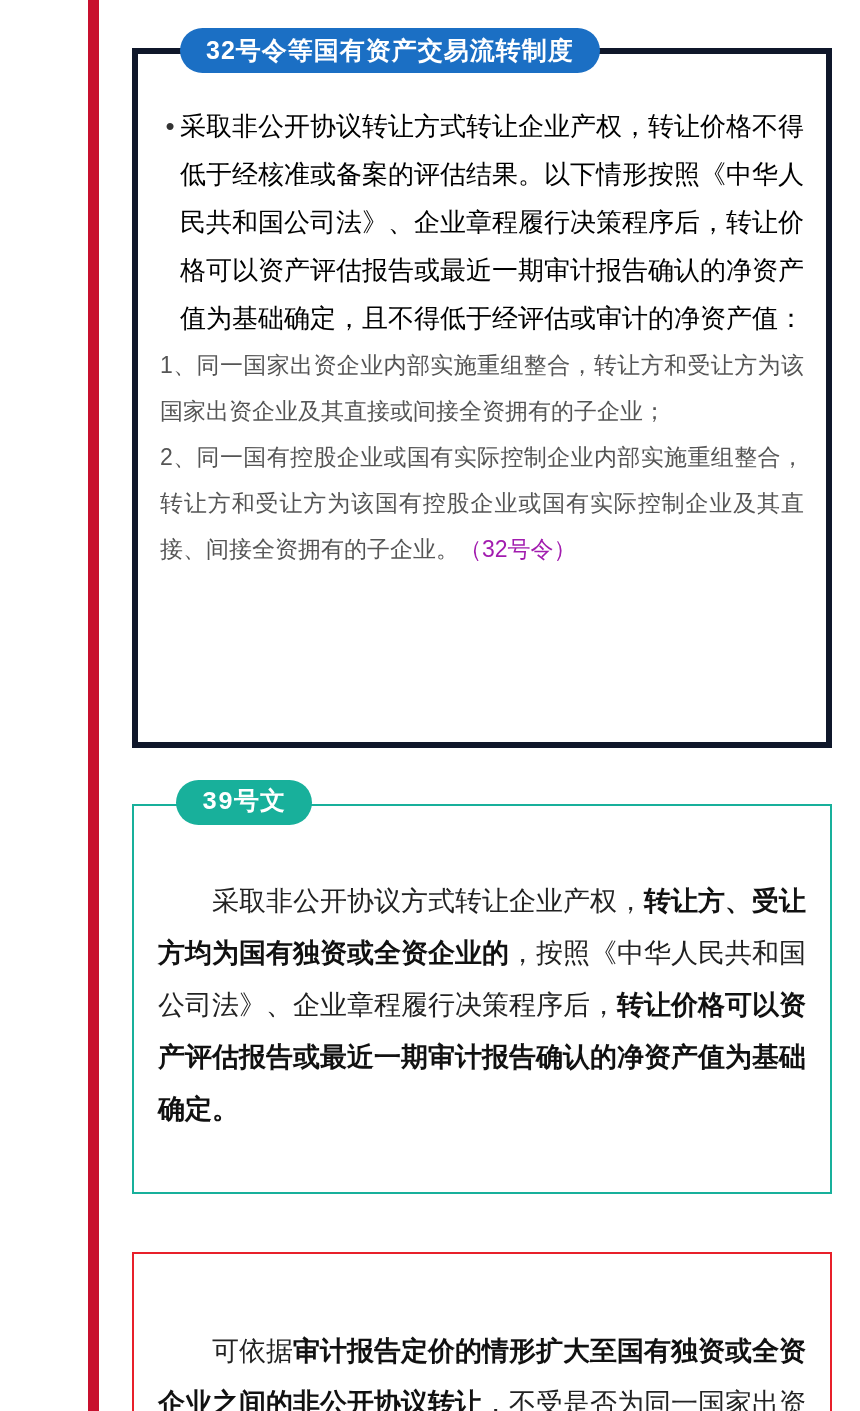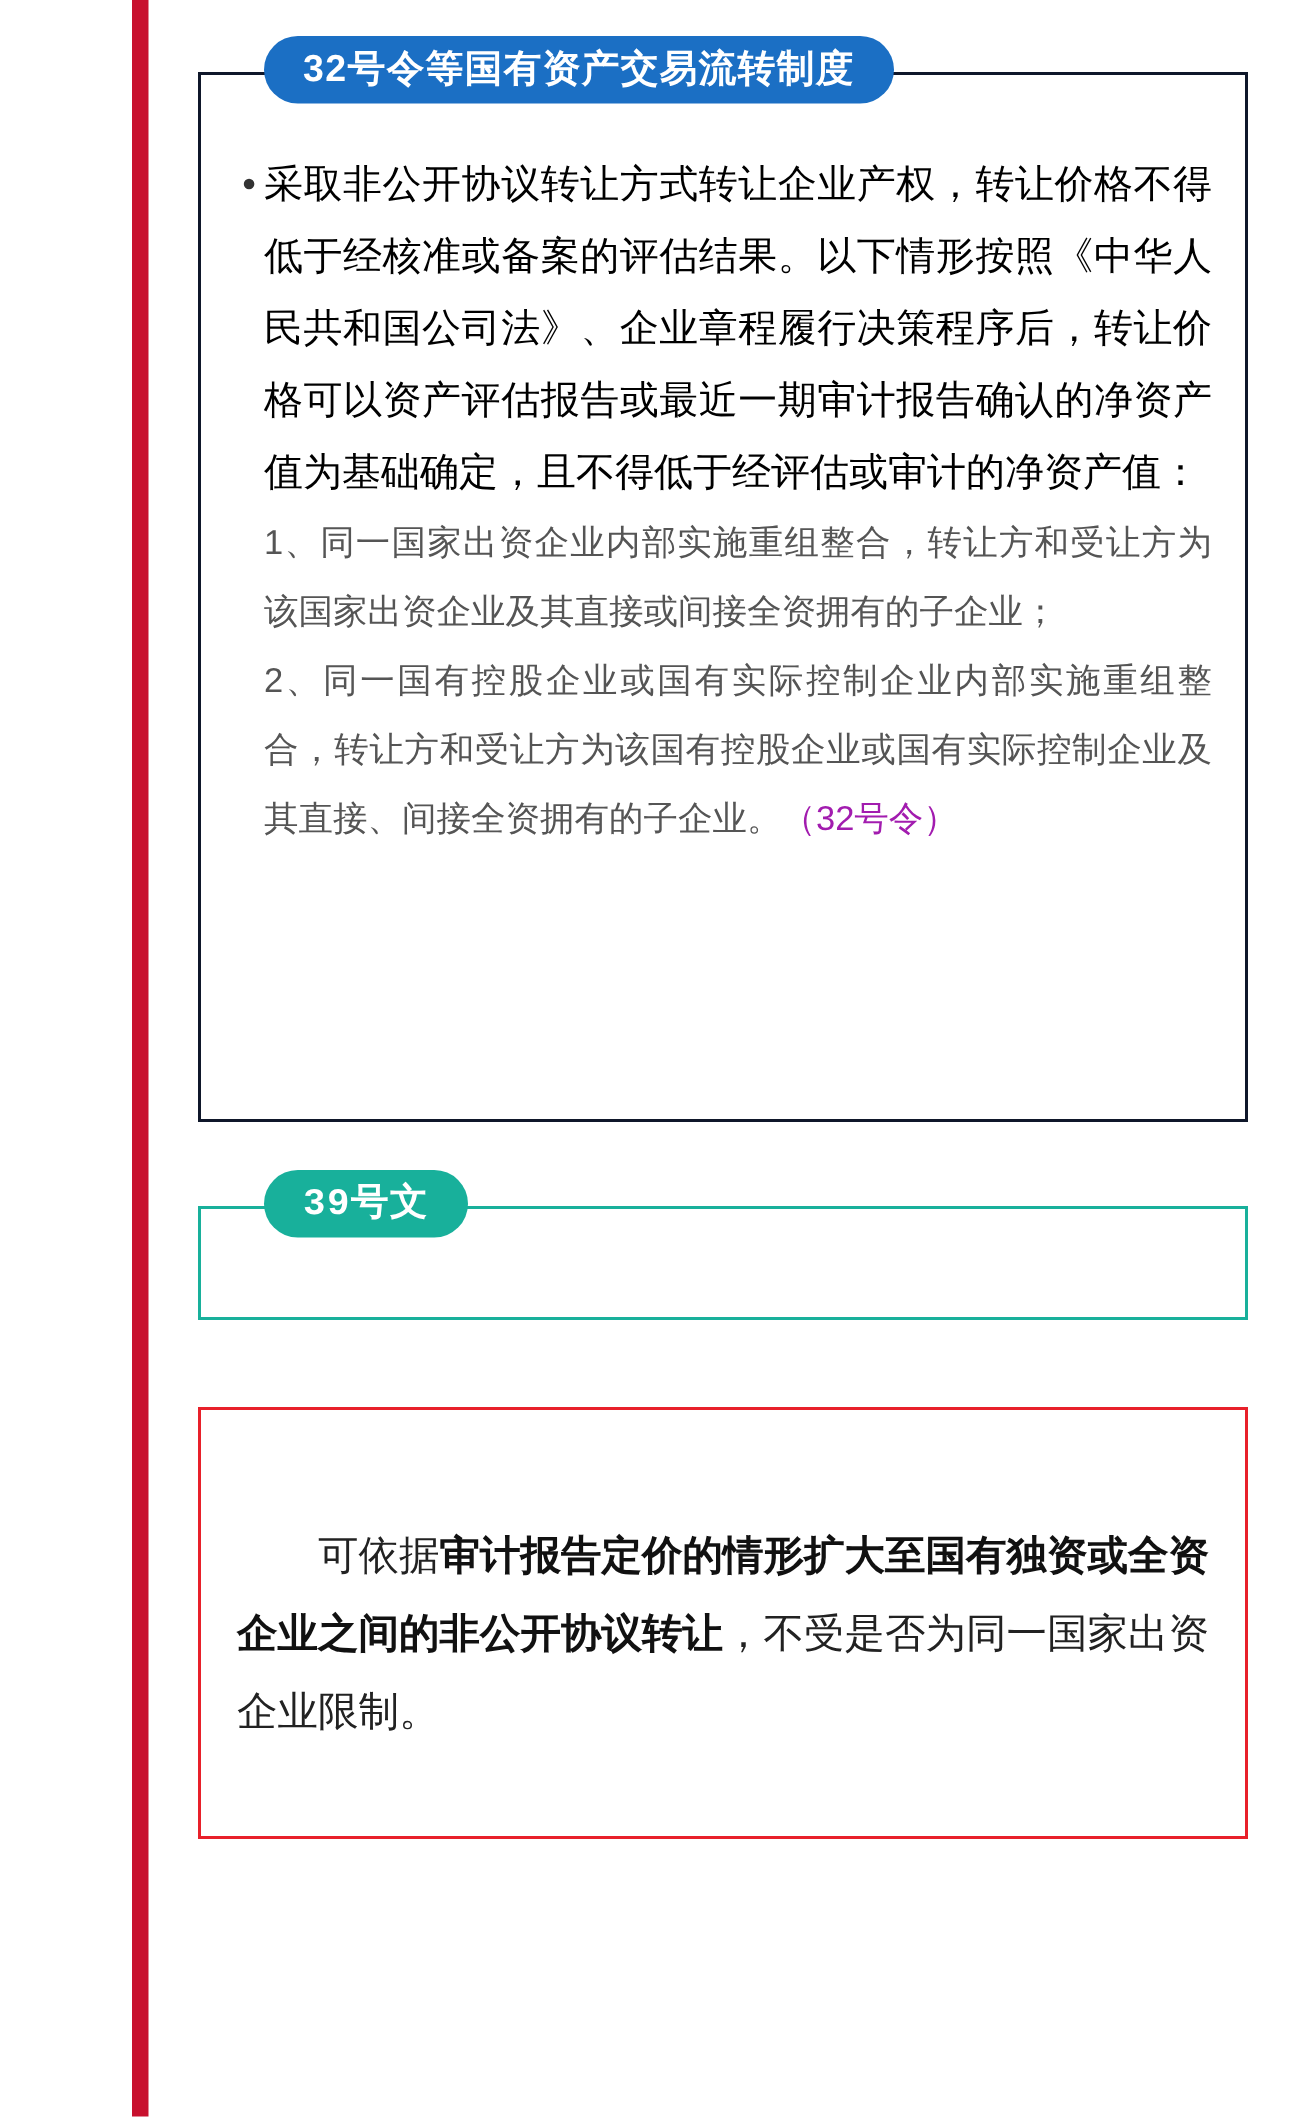--- a/index.html
+++ b/index.html
@@ -46,21 +46,21 @@
     border-radius: 24px;
     color: #ffffff;
     font-size: 25px;
     font-weight: bold;
     letter-spacing: 1px;
     white-space: nowrap;
   }
 
   
   #card-blue {
-    border: 2px solid #0f172a;
+    border: 6px solid #0f172a;
     margin-top: 48px;
     padding: 48px 22px 26px 22px;
     min-height: 700px;
   }
   #card-blue .card-title {
     background: #1b6fc4;
   }
   .bullet-row {
     display: flex;
     align-items: flex-start;
@@ -78,21 +78,20 @@
     font-size: 26px;
     line-height: 48px;
     color: #000000;
     text-align: justify;
   }
   .para-sub {
     font-size: 23px;
     line-height: 46px;
     color: #555555;
     text-align: justify;
-    margin-left: 20px;
   }
   .tag-red {
     color: #a21caf;
   }
 
   
   #card-green {
     border: 2px solid #18b09b;
     margin-top: 56px;
     padding: 44px 24px 28px 24px;
@@ -149,19 +148,20 @@
       <div class="para-main">采取非公开协议转让方式转让企业产权，转让价格不得低于经核准或备案的评估结果。以下情形按照《中华人民共和国公司法》、企业章程履行决策程序后，转让价格可以资产评估报告或最近一期审计报告确认的净资产值为基础确定，且不得低于经评估或审计的净资产值：</div>
     </div>
 
     <div class="para-sub">1、同一国家出资企业内部实施重组整合，转让方和受让方为该国家出资企业及其直接或间接全资拥有的子企业；</div>
 
     <div class="para-sub"><span>2、同一国有控股企业或国有实际控制企业内部实施重组整合，转让方和受让方为该国有控股企业或国有实际控制企业及其直接、间接全资拥有的子企业。</span><span class="tag-red">（32号令）</span></div>
   </section>
 
   <section class="card" id="card-green">
     <div class="card-title">39号文</div>
+    <p class="body-green"><span>采取非公开协议方式转让企业产权，</span><b>转让方、受让方均为国有独资或全资企业的</b><span>，按照《中华人民共和国公司法》、企业章程履行决策程序后，</span><b>转让价格可以资产评估报告或最近一期审计报告确认的净资产值为基础确定。</b></p>
   </section>
 
   <section class="card" id="card-red">
     <p class="body-red"><span>可依据</span><b>审计报告定价的情形扩大至国有独资或全资企业之间的非公开协议转让</b><span>，不受是否为同一国家出资企业限制。</span></p>
   </section>
 
 </div>
 
 </body></html>

